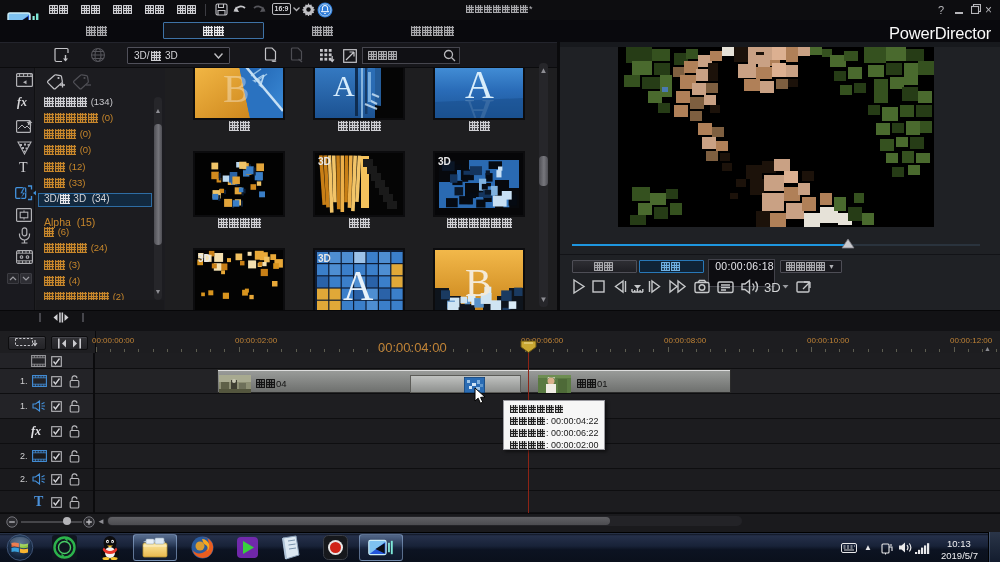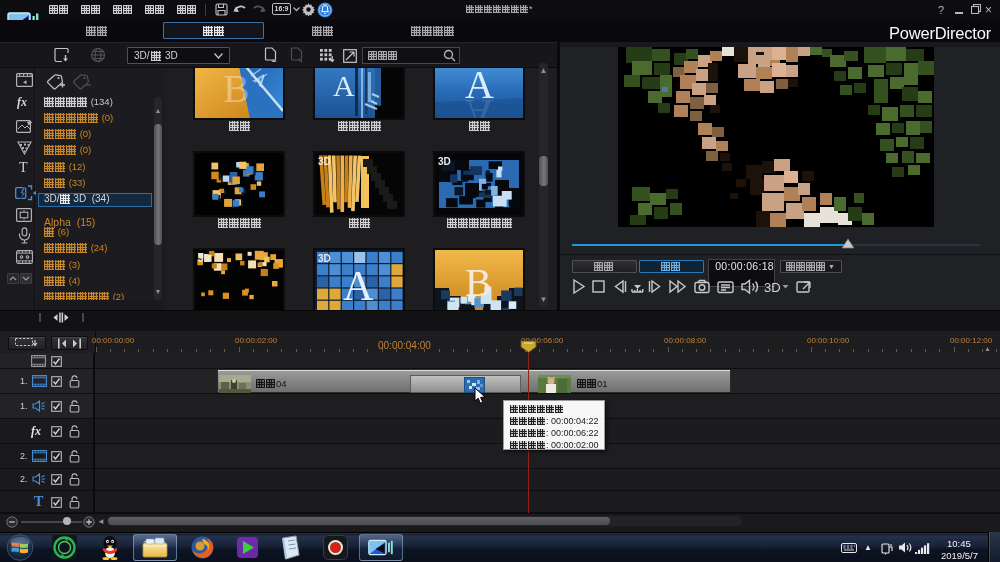--- a/index.html
+++ b/index.html
@@ -868,21 +868,21 @@
     <div class="a" style="left:896.3px;top:349px;width:1px;height:3px;background:#5c5c50"></div>
     <div class="a" style="left:910.6px;top:349px;width:1px;height:3px;background:#5c5c50"></div>
     <div class="a" style="left:924.9px;top:349px;width:1px;height:3px;background:#5c5c50"></div>
     <div class="a" style="left:939.2px;top:349px;width:1px;height:3px;background:#5c5c50"></div>
     <div class="a" style="left:953.5px;top:347px;width:1px;height:5px;background:#5c5c50"></div>
     <div class="a" style="left:967.8px;top:349px;width:1px;height:3px;background:#5c5c50"></div>
     <div class="a" style="left:982.1px;top:349px;width:1px;height:3px;background:#5c5c50"></div>
     <div class="a" style="left:996.4px;top:349px;width:1px;height:3px;background:#5c5c50"></div>
 <div class="t" style="left:92px;top:336px;color:#c08336;font-size:8px;letter-spacing:0px">00:00:00:00</div>
 <div class="t" style="left:235px;top:336px;color:#c08336;font-size:8px;letter-spacing:0px">00:00:02:00</div>
-<div class="t" style="left:378px;top:340px;color:#c08336;font-size:10px;letter-spacing:0px">00:00:04:00</div>
+<div class="t" style="left:378px;top:340px;color:#c08336;font-size:13px;letter-spacing:0px">00:00:04:00</div>
 <div class="t" style="left:521px;top:336px;color:#c08336;font-size:8px;letter-spacing:0px">00:00:06:00</div>
 <div class="t" style="left:664px;top:336px;color:#c08336;font-size:8px;letter-spacing:0px">00:00:08:00</div>
 <div class="t" style="left:807px;top:336px;color:#c08336;font-size:8px;letter-spacing:0px">00:00:10:00</div>
 <div class="t" style="left:950px;top:336px;color:#c08336;font-size:8px;letter-spacing:0px">00:00:12:00</div>
 <svg class="a" style="left:520px;top:340px" width="17" height="13" viewBox="0 0 17 13">
 <path d="M1 1 H16 V7 L8.5 12.5 L1 7 Z" fill="#c9a832" stroke="#6a5510" stroke-width="1"></path>
 <path d="M4 3 H13" stroke="#efe0a0" stroke-width="1"></path>
     </svg>
 <div class="t" style="left:984px;top:345px;color:#8a8a90;font-size:7px">▲</div>
 <div class="a" style="left:0;top:353px;width:1000px;height:160px;background:#19191c"></div>
@@ -1164,15 +1164,15 @@
 <path d="M1 4.5 h2.5 L7 1.5 V11.5 L3.5 8.5 H1 z" fill="#e8e8ea"></path>
 <path d="M9 4 a4 4 0 0 1 0 5 M11.3 2.5 a6.5 6.5 0 0 1 0 8" fill="none" stroke="#e8e8ea" stroke-width="1.2"></path>
     </svg>
 <svg class="a" style="left:915px;top:542px" width="15" height="13" viewBox="0 0 15 13">
       <rect x="0" y="10.0" width="2.2" height="2.0" fill="#e8e8ea"></rect>
       <rect x="3" y="7.8" width="2.2" height="4.2" fill="#e8e8ea"></rect>
       <rect x="6" y="5.6" width="2.2" height="6.4" fill="#e8e8ea"></rect>
       <rect x="9" y="3.4" width="2.2" height="8.6" fill="#e8e8ea"></rect>
       <rect x="12" y="1.2" width="2.2" height="10.8" fill="#e8e8ea"></rect>
     </svg>
-<div class="t" style="left:947px;top:538px;color:#f0f0f2;font-size:9.5px">10:45</div>
+<div class="t" style="left:947px;top:538px;color:#f0f0f2;font-size:9.5px">10:13</div>
 <div class="t" style="left:941px;top:549.5px;color:#f0f0f2;font-size:9.5px">2019/5/7</div>
 <div class="a" style="left:988px;top:532px;width:12px;height:30px;background:linear-gradient(180deg,#2a3548,#131c2e);border-left:1.5px solid #000;box-shadow:inset 1px 0 0 rgba(140,170,210,0.3)"></div>
 </div>
 </body></html>

